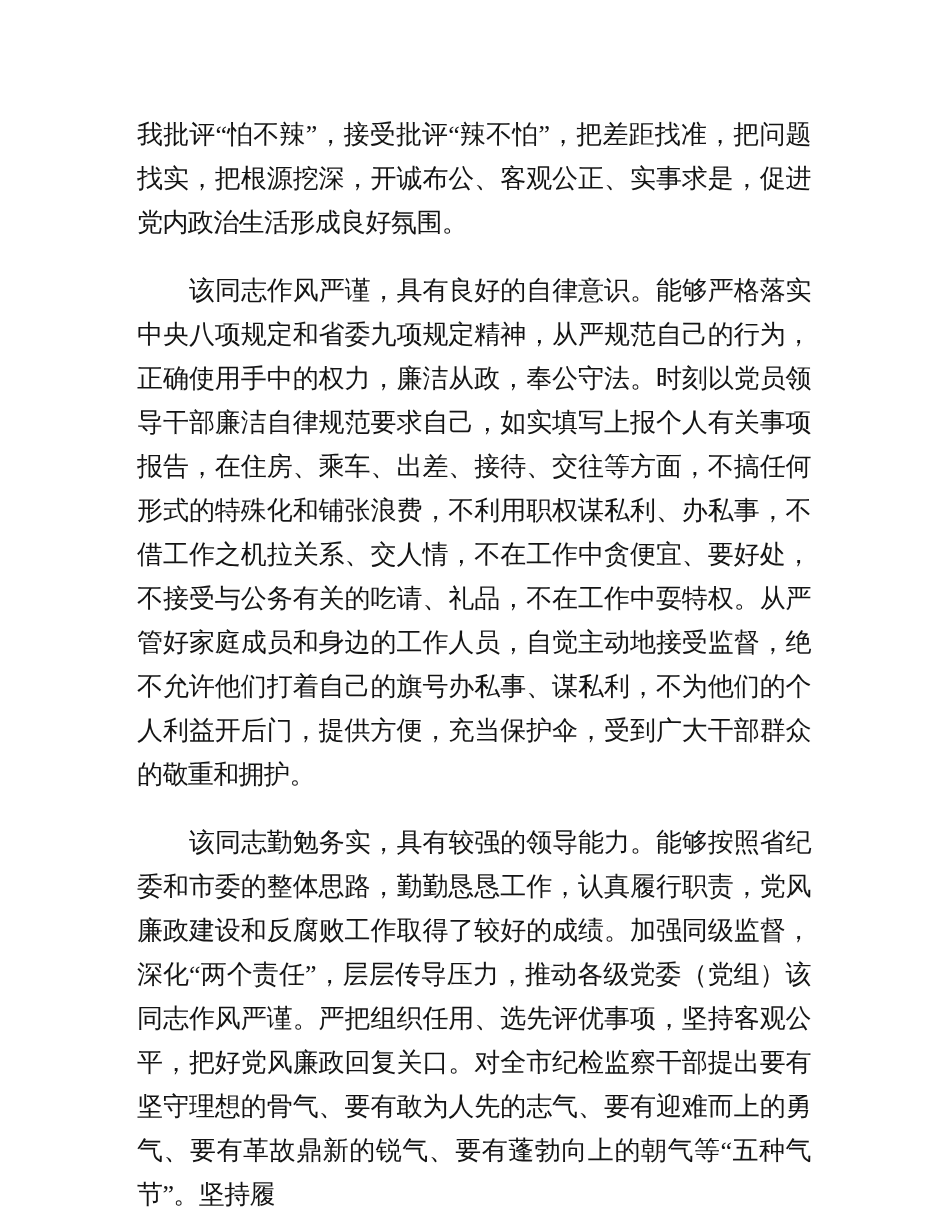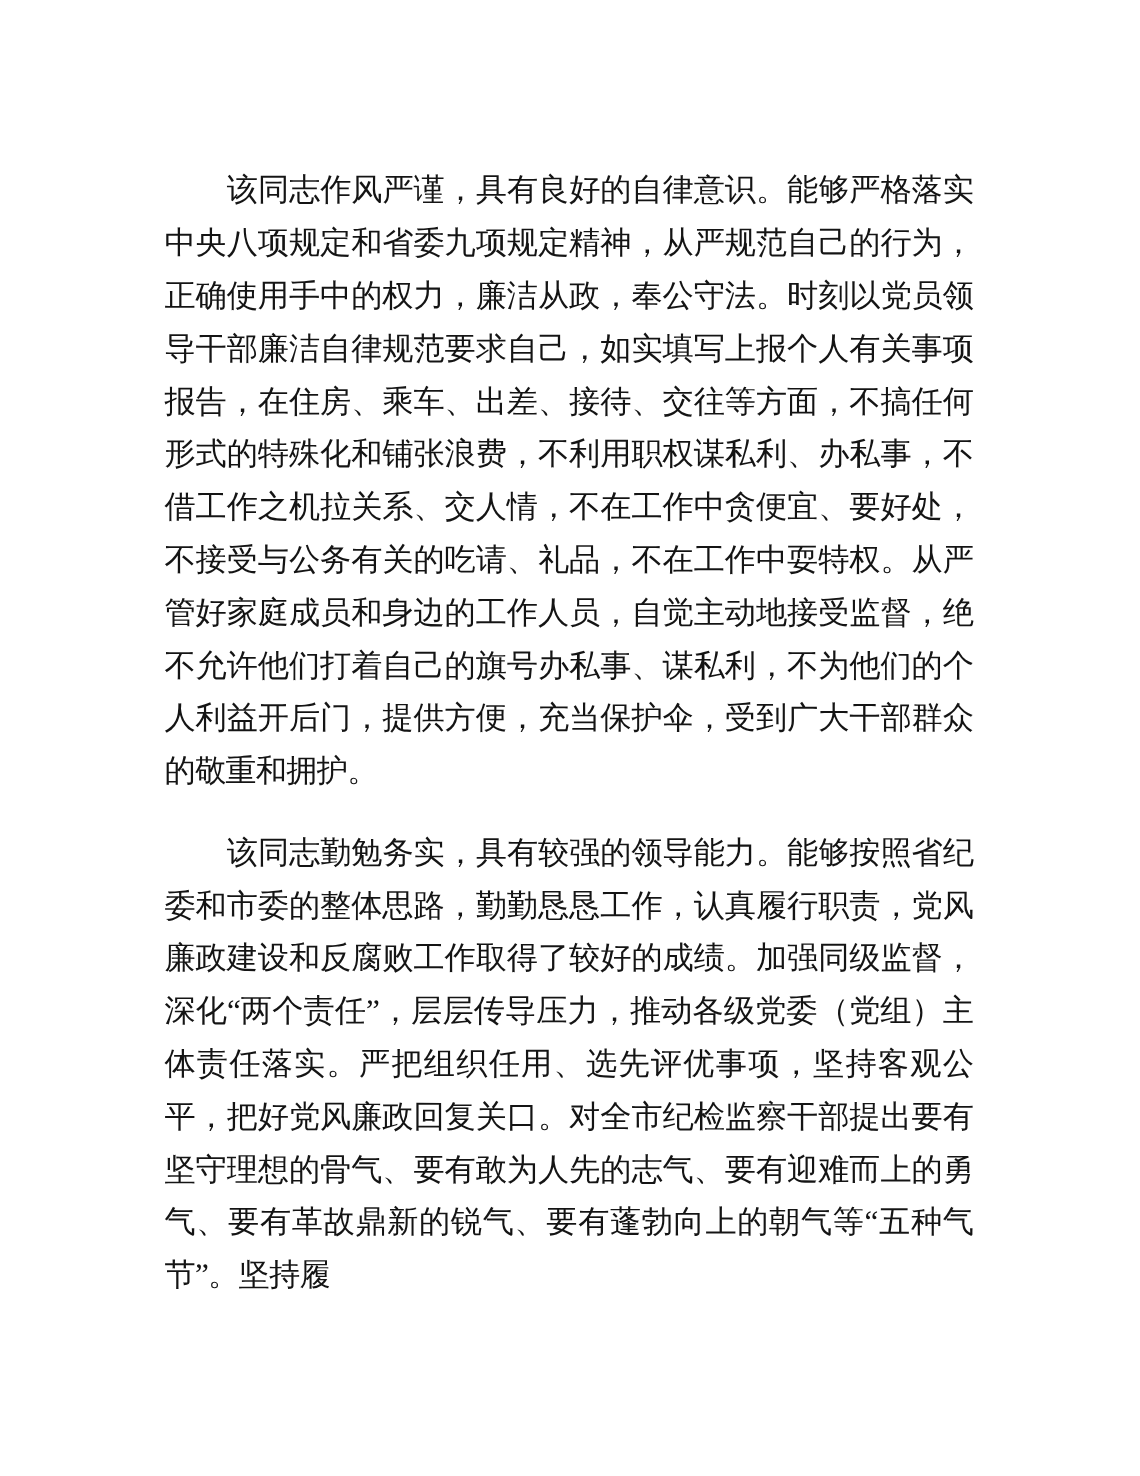--- a/index.html
+++ b/index.html
@@ -39,16 +39,17 @@
   }
   .para.no-indent {
     text-indent: 0;
   }
 </style>
 </head>
 <body>
 
 <div class="page">
   <div class="content">
+    <p class="para no-indent">我批评“怕不辣”，接受批评“辣不怕”，把差距找准，把问题找实，把根源挖深，开诚布公、客观公正、实事求是，促进党内政治生活形成良好氛围。</p>
     <p class="para indent">该同志作风严谨，具有良好的自律意识。能够严格落实中央八项规定和省委九项规定精神，从严规范自己的行为，正确使用手中的权力，廉洁从政，奉公守法。时刻以党员领导干部廉洁自律规范要求自己，如实填写上报个人有关事项报告，在住房、乘车、出差、接待、交往等方面，不搞任何形式的特殊化和铺张浪费，不利用职权谋私利、办私事，不借工作之机拉关系、交人情，不在工作中贪便宜、要好处，不接受与公务有关的吃请、礼品，不在工作中耍特权。从严管好家庭成员和身边的工作人员，自觉主动地接受监督，绝不允许他们打着自己的旗号办私事、谋私利，不为他们的个人利益开后门，提供方便，充当保护伞，受到广大干部群众的敬重和拥护。</p>
-    <p class="para indent">该同志勤勉务实，具有较强的领导能力。能够按照省纪委和市委的整体思路，勤勤恳恳工作，认真履行职责，党风廉政建设和反腐败工作取得了较好的成绩。加强同级监督，深化“两个责任”，层层传导压力，推动各级党委（党组）主体责任落实。严把组织任用、选先评优事项，坚持客观公平，把好党风廉政回复关口。对全市纪检监察干部提出要有坚守理想的骨气、要有敢为人先的志气、要有迎难而上的勇气、要有革故鼎新的锐气、要有蓬勃向上的朝气等“五种气节”。坚持履</p>
+    <p class="para indent">该同志勤勉务实，具有较强的领导能力。能够按照省纪委和市委的整体思路，勤勤恳恳工作，认真履行职责，党风廉政建设和反腐败工作取得了较好的成绩。加强同级监督，深化“两个责任”，层层传导压力，推动各级党委（党组）该同志作风严谨。严把组织任用、选先评优事项，坚持客观公平，把好党风廉政回复关口。对全市纪检监察干部提出要有坚守理想的骨气、要有敢为人先的志气、要有迎难而上的勇气、要有革故鼎新的锐气、要有蓬勃向上的朝气等“五种气节”。坚持履</p>
   </div>
 </div>
 
 </body></html>

